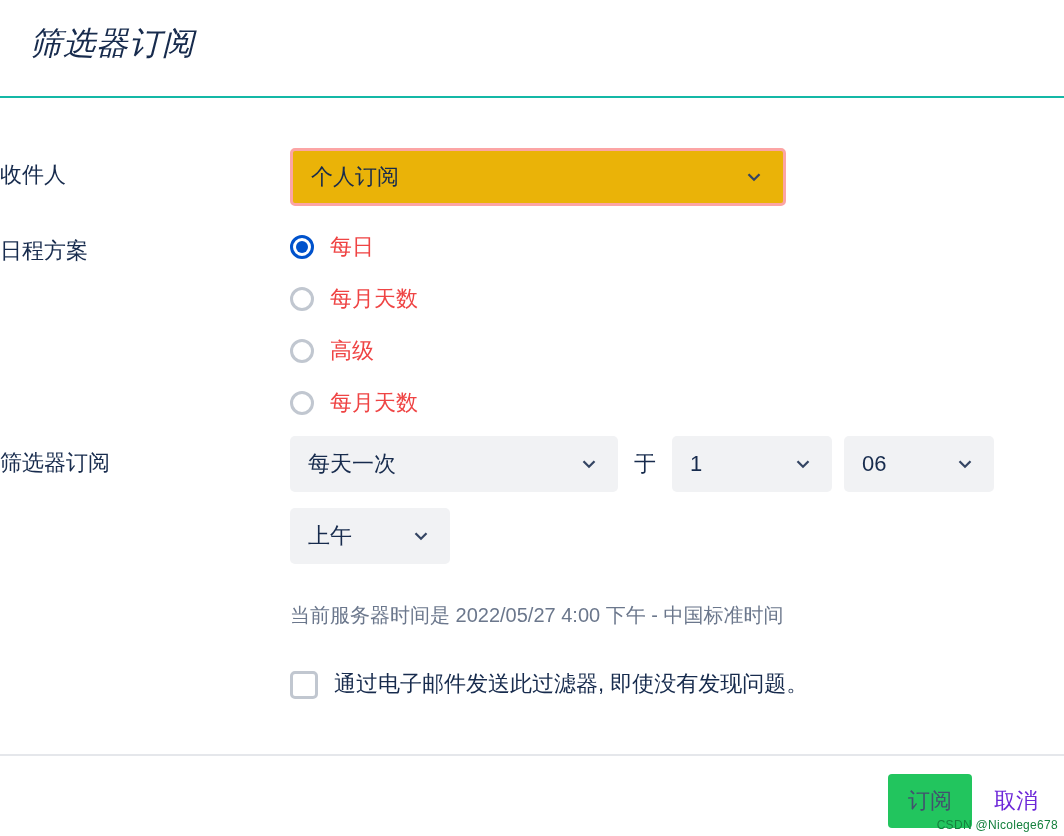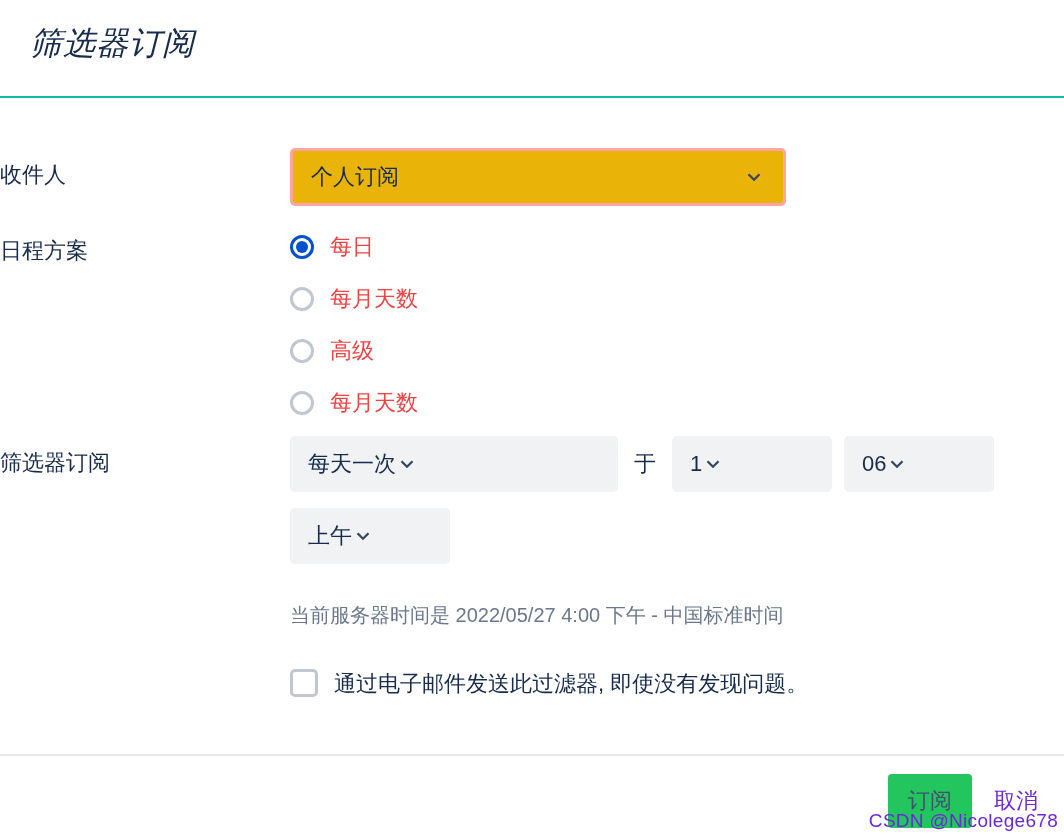--- a/index.html
+++ b/index.html
@@ -105,20 +105,21 @@
       border-radius: 50%;
       background: #0052cc;
     }
     .radio-label {
       font-size: 22px;
       color: #ef4444;
     }
     .select-gray {
       display: flex;
       align-items: center;
+      justify-content: space-between;
       background: #f1f2f4;
       border-radius: 5px;
       padding: 0 18px;
       height: 56px;
       cursor: pointer;
     }
     .select-gray .text {
       font-size: 22px;
       color: #172b4d;
     }
@@ -132,21 +133,21 @@
       padding: 0 4px;
     }
     .server-time {
       font-size: 20px;
       color: #6b778c;
       padding-top: 22px;
       padding-bottom: 10px;
     }
     .checkbox-row {
       display: flex;
-      align-items: flex-start;
+      align-items: flex-end;
       gap: 16px;
       padding-top: 14px;
     }
     .checkbox-box {
       width: 28px;
       height: 28px;
       border: 3px solid #c1c7d0;
       border-radius: 5px;
       background: #fff;
       flex-shrink: 0;
@@ -183,22 +184,22 @@
       font-size: 22px;
       background: none;
       border: none;
       cursor: pointer;
       padding: 12px 4px;
     }
     .watermark {
       position: absolute;
       bottom: 4px;
       right: 6px;
-      font-size: 19px;
-      color: #6d28d9;
+      font-size: 12px;
+      color: #15803d;
       letter-spacing: 0.3px;
     }
     .interval-rows {
       display: flex;
       flex-direction: column;
       gap: 16px;
     }
     .interval-line {
       display: flex;
       align-items: center;

